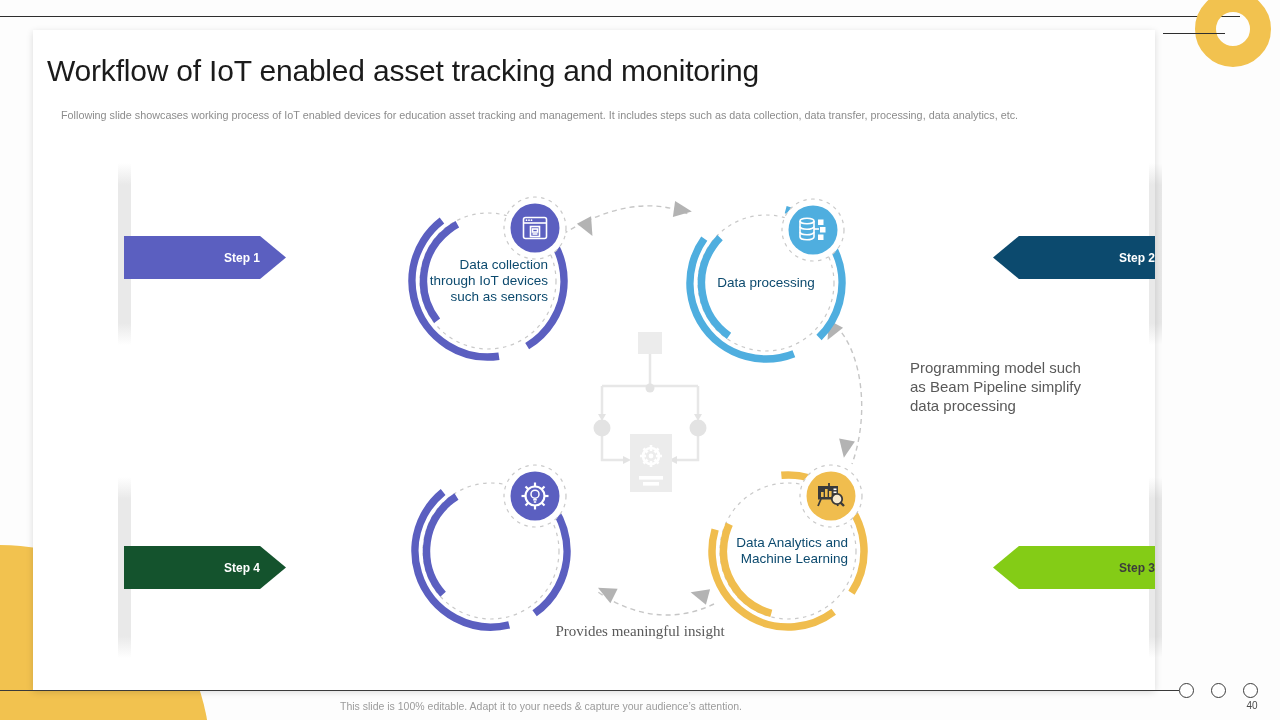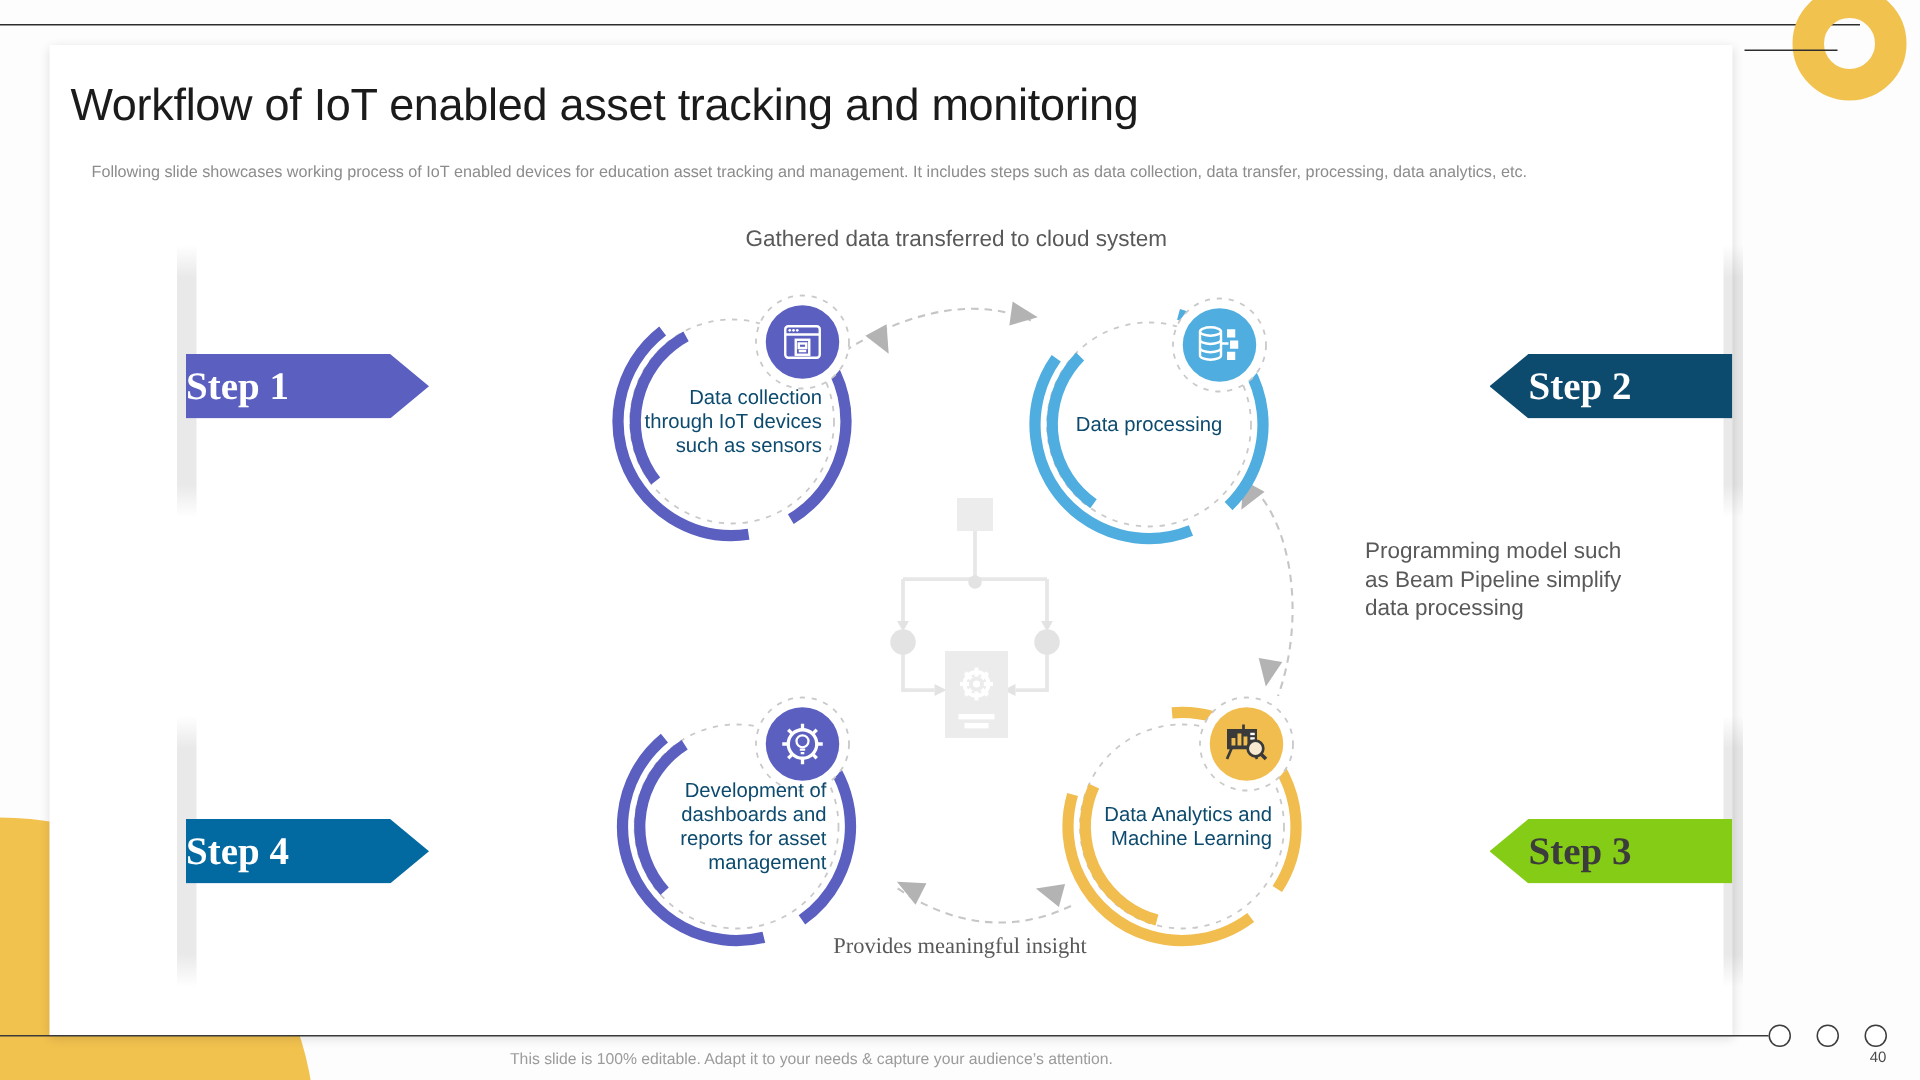--- a/index.html
+++ b/index.html
@@ -19,27 +19,27 @@
   .subtitle{position:absolute;left:47px;top:109px;width:1080px;font-size:10.8px;color:#8c8c8c;z-index:4;padding-left:14px;}
 
   
   .ribbon{position:absolute;width:13px;z-index:3;background:linear-gradient(to bottom,rgba(0,0,0,0) 0%,rgba(0,0,0,0.085) 12%,rgba(0,0,0,0.085) 88%,rgba(0,0,0,0) 100%);}
   .rb-l1{left:118px;top:163px;height:182px;}
   .rb-l2{left:118px;top:477px;height:181px;}
   .rb-r1{left:1149px;top:163px;height:182px;}
   .rb-r2{left:1149px;top:477px;height:181px;}
 
   
-  .banner{position:absolute;height:43px;width:162px;display:flex;align-items:center;justify-content:flex-start;font-size:26px;font-weight:bold;color:#ffffff;z-index:4;font-family:Liberation Serif, serif;}
+  .banner{position:absolute;height:43px;width:162px;display:flex;align-items:center;justify-content:flex-end;font-size:12px;font-weight:bold;color:#ffffff;z-index:4;}
   .banner-right{clip-path:polygon(0 0,84% 0,100% 50%,84% 100%,0 100%);padding-right:26px;box-sizing:border-box;}
   .banner-left{clip-path:polygon(16% 0,100% 0,100% 100%,16% 100%,0 50%);padding-left:26px;box-sizing:border-box;}
   .step1{left:124px;top:236px;background:#5B5FC0;}
   .step2{left:993px;top:236px;background:#0c4a6e;}
   .step3{left:993px;top:546px;background:#84cc16;color:#3c3c3c;}
-  .step4{left:124px;top:546px;background:#0369a1;}
+  .step4{left:124px;top:546px;background:#14532d;}
 
   
   .node{position:absolute;width:200px;height:200px;z-index:4;}
   .node svg{position:absolute;left:0;top:0;}
   .node-label{position:absolute;left:40px;top:0;width:120px;height:200px;display:flex;align-items:center;justify-content:center;text-align:right;font-size:13.5px;line-height:1.2;color:#0c4a6e;}
   .n1{left:388px;top:181px;}
   .n2{left:666px;top:183px;}
   .n3{left:688px;top:451px;}
   .n4{left:391px;top:451px;}
 
@@ -241,24 +241,22 @@
           <line x1="150.7" y1="38.3" x2="153.5" y2="35.5"></line>
           <line x1="137.3" y1="51.7" x2="134.5" y2="54.5"></line>
         </g>
         <g stroke="#ffffff" stroke-width="1.5" fill="none">
           <circle cx="144" cy="43.2" r="4"></circle>
           <line x1="142.2" y1="48.8" x2="145.8" y2="48.8"></line>
           <line x1="142.8" y1="51" x2="145.2" y2="51"></line>
         </g>
       </g>
     </svg>
-    <div class="node-label">Development of dashboards and reports for asset management</div>
-  </div>
-
-  <div class="ann ann-top">Gathered data transferred to cloud system</div>
+  </div>
+
   <div class="ann ann-right">Programming model such as Beam Pipeline simplify data processing</div>
   <div class="ann ann-bottom">Provides meaningful insight</div>
 
   <div class="footer-line"></div>
   <div class="footer-note">This slide is 100% editable. Adapt it to your needs &amp; capture your audience’s attention.</div>
   <div class="dot dot1"></div>
   <div class="dot dot2"></div>
   <div class="dot dot3"></div>
   <div class="page-num">40</div>
 

